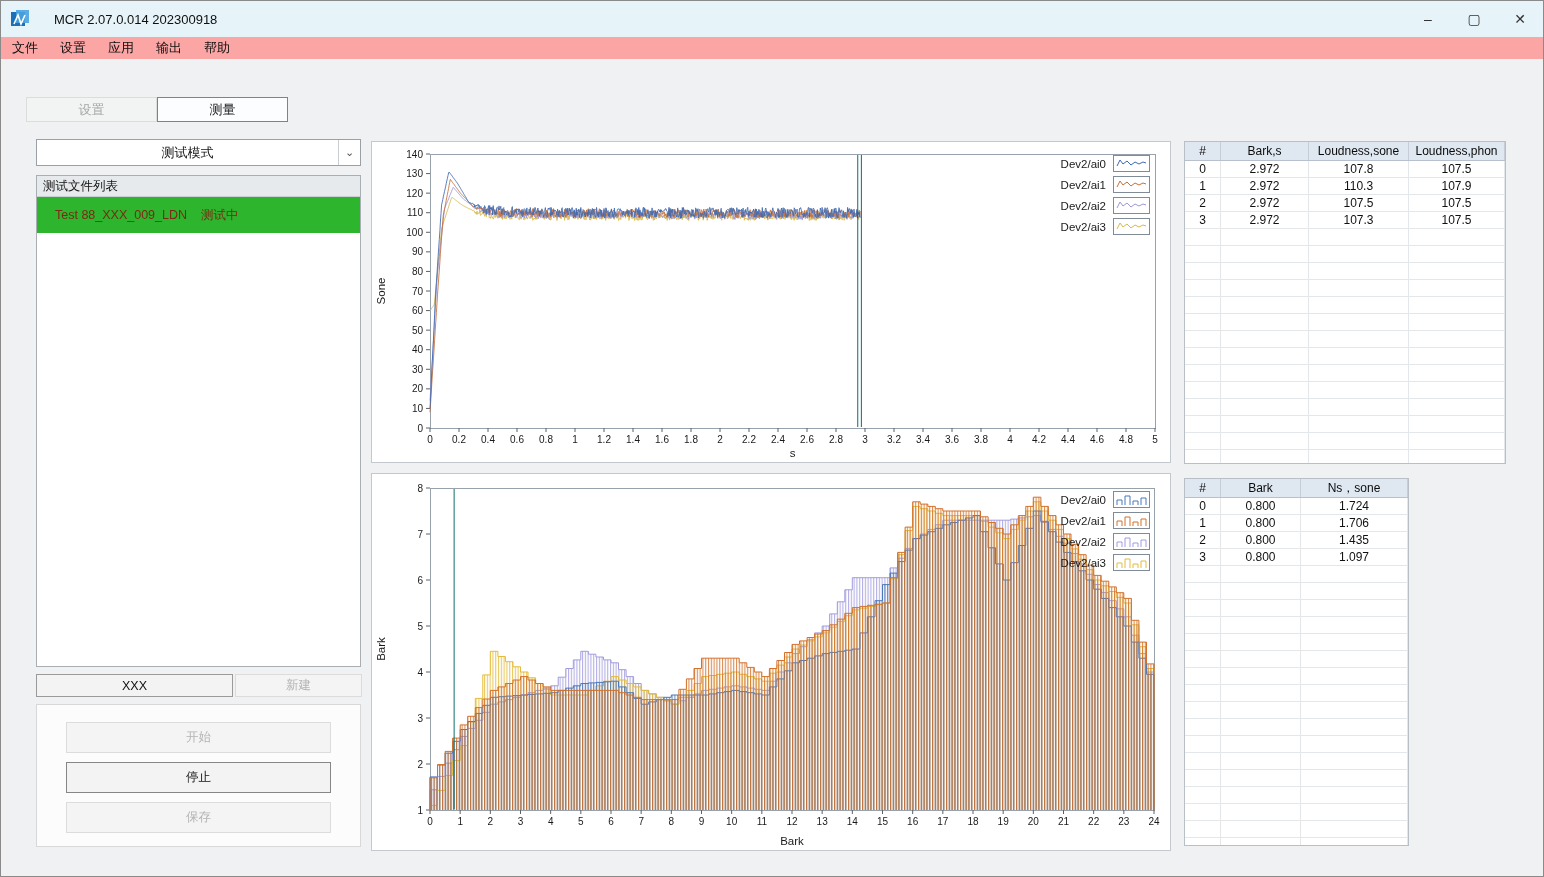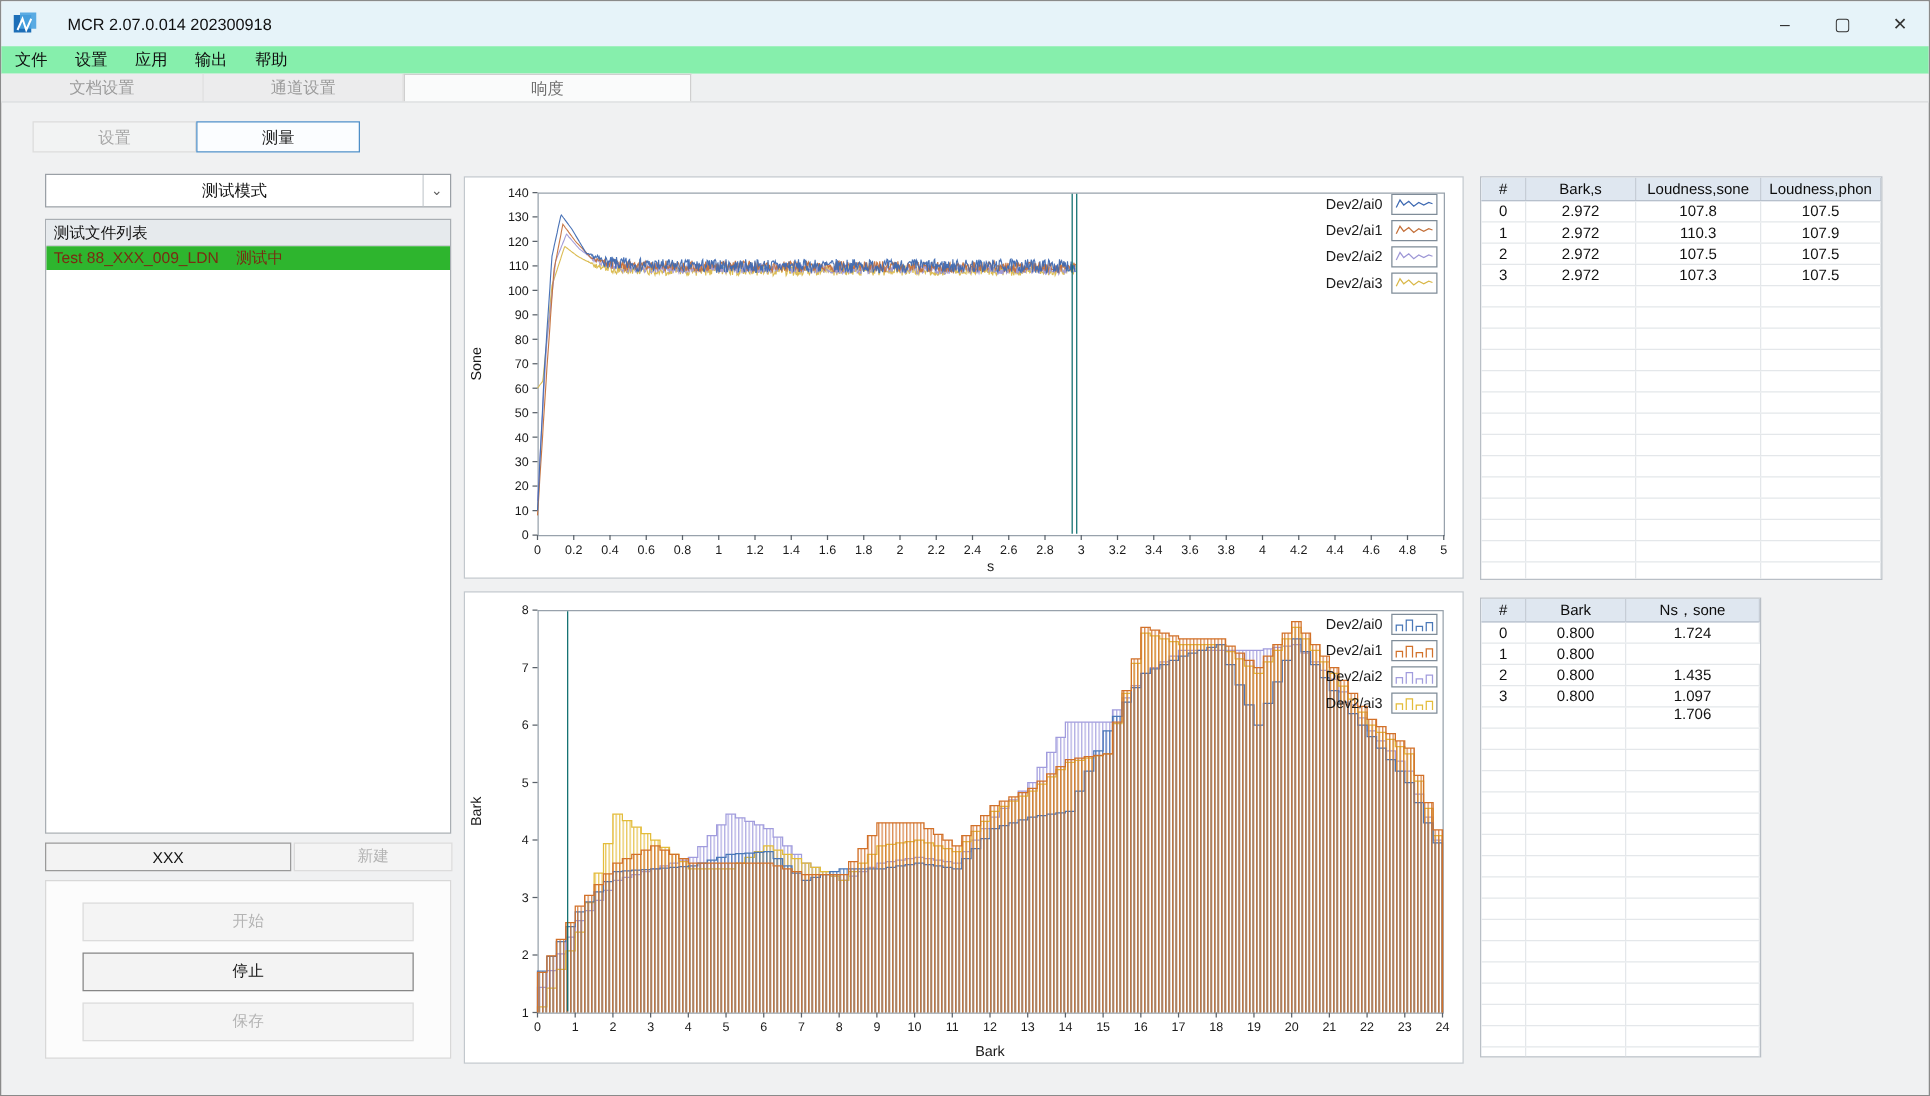--- a/index.html
+++ b/index.html
@@ -8,40 +8,40 @@
   .window{position:relative;width:1544px;height:877px;background:#f0f1f2;border:1px solid #8a8a8a;overflow:hidden}
 
   
   .titlebar{position:absolute;left:0;top:0;width:100%;height:36px;background:#e6f3f9;display:flex;align-items:center}
   .app-icon{width:20px;height:20px;margin-left:9px;flex:0 0 auto}
   .title-text{font-size:13px;margin-left:24px;color:#101010}
   .win-btns{margin-left:auto;display:flex;height:100%}
   .win-btn{width:46px;height:100%;display:flex;align-items:center;justify-content:center;font-size:14px;color:#333;cursor:default}
 
   
-  .menubar{position:absolute;left:0;top:36px;width:100%;height:22px;background:#86efac;display:flex;align-items:center;font-size:13px}
+  .menubar{position:absolute;left:0;top:36px;width:100%;height:22px;background:#fca5a5;display:flex;align-items:center;font-size:13px}
   .menu-item{padding:0 11px;height:100%;display:flex;align-items:center;color:#101010}
 
   
   .tabstrip{position:absolute;left:0;top:58px;width:100%;height:23px;background:#eef0f1;border-bottom:1px solid #d7d9da;display:flex}
   .tab{display:flex;align-items:center;justify-content:center;font-size:13px;color:#9b9b9b;background:#ececed;border-right:1px solid #dddddd}
   .tab.active{background:#fafbfb;color:#6f6f6f;border:1px solid #cfcfcf;border-bottom:none}
 
   
   .subtab{position:absolute;height:25px;display:flex;align-items:center;justify-content:center;font-size:13px}
   #subtab-settings{left:25px;top:96px;width:131px;background:#f2f3f3;border:1px solid #dcdcdc;color:#a7a7a7}
   #subtab-measure{left:156px;top:96px;width:131px;background:#fbfdff;border:1px solid #4f8fc7;color:#1b1b1b}
 
   
   .mode-select{position:absolute;left:35px;top:138px;width:325px;height:27px;background:#fff;border:1px solid #9aa0a6;display:flex;align-items:center;font-size:13px}
   .mode-select .val{flex:1;text-align:center}
   .mode-select .arrow{width:22px;height:100%;border-left:1px solid #c9ced2;display:flex;align-items:center;justify-content:center;color:#555;font-size:11px}
   .listbox{position:absolute;left:35px;top:174px;width:325px;height:492px;background:#fff;border:1px solid #a9aeb3;overflow:hidden}
   .list-header{height:21px;background:#e6eaed;border-bottom:1px solid #c9ced2;font-size:12.5px;display:flex;align-items:center;padding-left:6px}
-  .list-item{height:19px;font-size:12.5px;display:flex;align-items:center;padding-left:6px;white-space:pre}
+  .list-item{height:36px;font-size:12.5px;display:flex;align-items:center;padding-left:18px;white-space:pre}
   .btn{display:flex;align-items:center;justify-content:center;font-size:12.5px;background:#f3f3f3;border:1px solid #9a9a9a;color:#111}
   .btn.disabled{border-color:#dcdcdc;color:#b4b4b4;background:#f4f4f4}
   #btn-xxx{position:absolute;left:35px;top:673px;width:197px;height:23px}
   #btn-new{position:absolute;left:234px;top:673px;width:127px;height:23px}
   .groupbox{position:absolute;left:35px;top:703px;width:325px;height:143px;background:#fcfcfc;border:1px solid #d8d8d8}
   #btn-start{position:absolute;left:65px;top:721px;width:265px;height:31px}
   #btn-stop{position:absolute;left:65px;top:761px;width:265px;height:31px;border-color:#868686}
   #btn-save{position:absolute;left:65px;top:801px;width:265px;height:31px}
 
   
@@ -89,25 +89,20 @@
   </div>
 
   <div class="menubar" id="menubar">
       <div class="menu-item">文件</div>
       <div class="menu-item">设置</div>
       <div class="menu-item">应用</div>
       <div class="menu-item">输出</div>
       <div class="menu-item">帮助</div>
     </div>
 
-  <div class="tabstrip" id="tabstrip">
-      <div class="tab" style="width: 162px;">文档设置</div>
-      <div class="tab" style="width: 160px;">通道设置</div>
-      <div class="tab active" style="width: 230px;">响度</div>
-    </div>
 
   <div class="subtab" id="subtab-settings">设置</div>
   <div class="subtab" id="subtab-measure">测量</div>
 
   <div class="mode-select">
     <span class="val">测试模式</span>
     <span class="arrow">⌄</span>
   </div>
 
   <div class="listbox">
@@ -508,21 +503,21 @@
         <div class="tbl-cell" style="flex: 1 1 0%;">Ns，sone</div>
       </div>
       <div class="tbl-row">
         <div class="tbl-cell" style="width: 36px;">0</div>
         <div class="tbl-cell" style="width: 80px;">0.800</div>
         <div class="tbl-cell" style="flex: 1 1 0%;">1.724</div>
       </div>
       <div class="tbl-row">
         <div class="tbl-cell" style="width: 36px;">1</div>
         <div class="tbl-cell" style="width: 80px;">0.800</div>
-        <div class="tbl-cell" style="flex: 1 1 0%; margin-top: 48px;">1.706</div>
+        <div class="tbl-cell" style="flex: 1 1 0%;">1.706</div>
       </div>
       <div class="tbl-row">
         <div class="tbl-cell" style="width: 36px;">2</div>
         <div class="tbl-cell" style="width: 80px;">0.800</div>
         <div class="tbl-cell" style="flex: 1 1 0%;">1.435</div>
       </div>
       <div class="tbl-row">
         <div class="tbl-cell" style="width: 36px;">3</div>
         <div class="tbl-cell" style="width: 80px;">0.800</div>
         <div class="tbl-cell" style="flex: 1 1 0%;">1.097</div>

